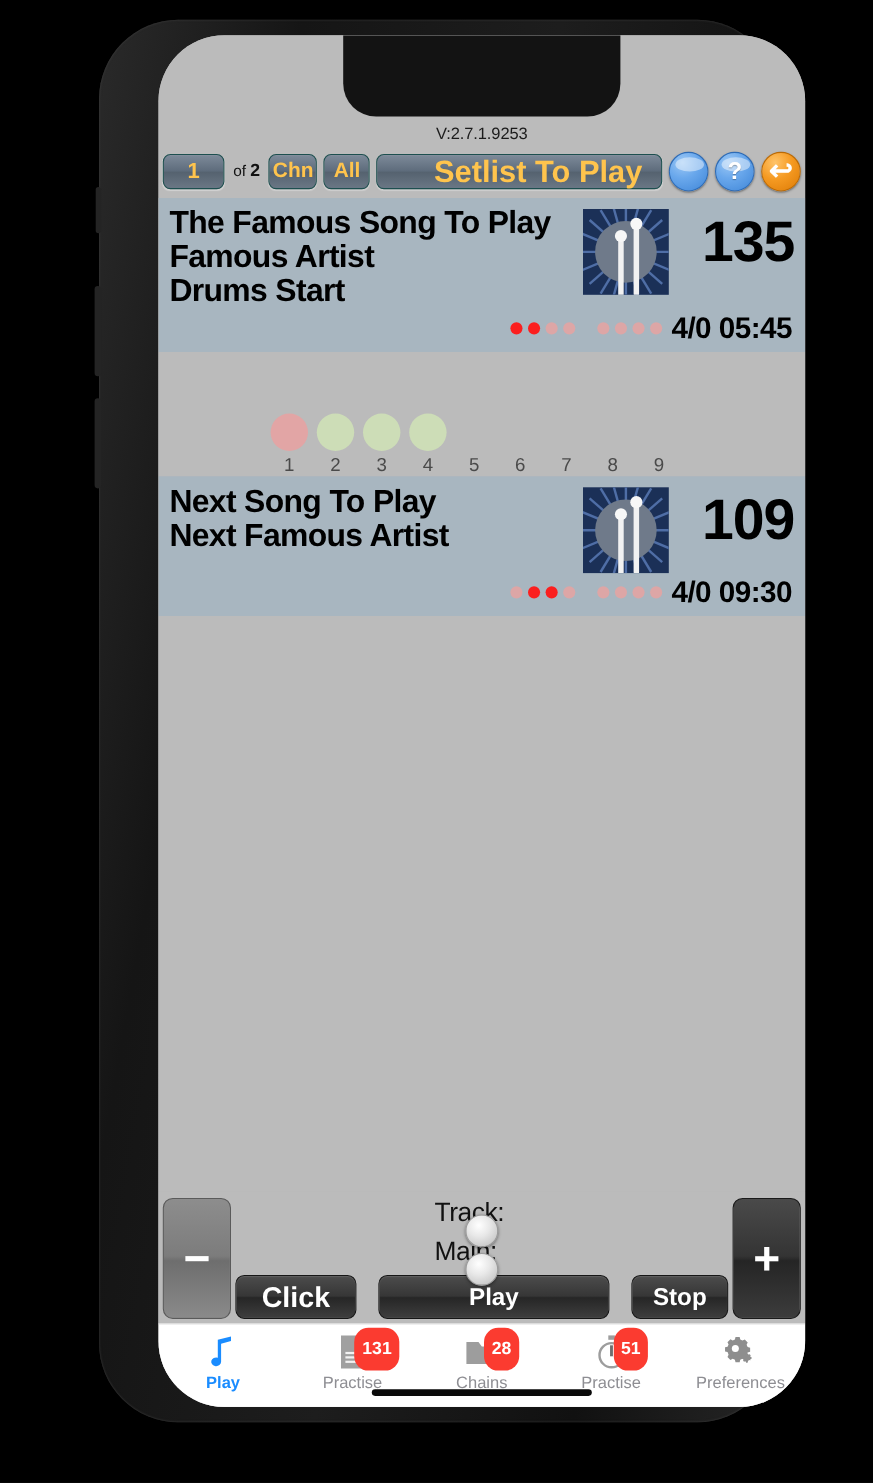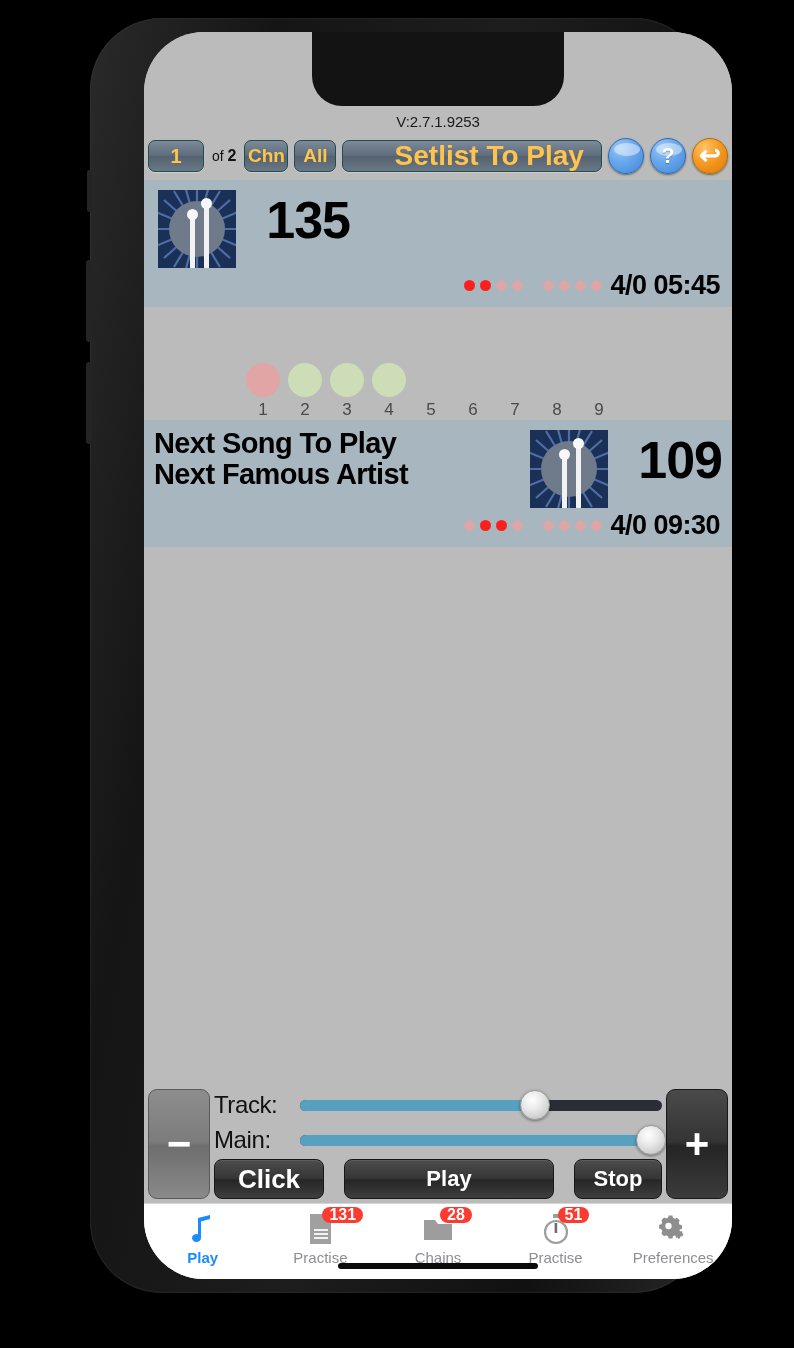--- a/index.html
+++ b/index.html
@@ -187,21 +187,21 @@
     background: linear-gradient(180deg,#8d8d8d 0%,#7c7c7c 48%,#6e6e6e 52%,#8a8a8a 100%);
     border: 1px solid #5a5a5a;
     display: flex; align-items: center; justify-content: center;
     color: #fff; font-size: 42px; font-weight: bold; line-height: 1;
   }
   .big-btn.dark {
     background: linear-gradient(180deg,#4a4a4a 0%,#343434 48%,#252525 52%,#3c3c3c 100%);
     border: 1px solid #1a1a1a;
   }
   .mid-col { flex: 1 1 auto; display: flex; flex-direction: column; gap: 3px; }
-  .slider-row { display: flex; align-items: center; height: 32px; }
+  .slider-row { display: flex; align-items: center; height: 32px; flex-direction: column; }
   .slider-label { font-size: 24px; color: #111; width: 86px; letter-spacing: -0.4px; }
   .slider-wrap { position: relative; flex: 1 1 auto; height: 28px; display: flex; align-items: center; }
   .slider-track-bg {
     position: absolute; left: 0; right: 0; height: 11px;
     background: #2a2d35; border-radius: 6px;
   }
   .slider-track-fill {
     position: absolute; left: 0; height: 11px;
     background: #58a0c0; border-radius: 6px;
   }
@@ -241,21 +241,21 @@
   }
   .tab-icon { height: 36px; display:flex; align-items:center; justify-content:center; position: relative; }
   .tab-label { font-size: 15px; color: #8e8e93; margin-top: 2px; }
   .tab.active .tab-label { color: #1a8cff; font-weight: bold; }
   .badge {
     position: absolute;
     left: 50%; margin-left: 2px; top: -4px;
     background: #fb3b30; color: #fff;
     font-size: 16px; font-weight: bold;
     border-radius: 13px; padding: 0 7px;
-    min-width: 26px; height: 16px;
+    min-width: 26px; height: 39px;
     display: flex; align-items: center; justify-content: center;
     line-height: 1;
   }
   .home-indicator {
     position: absolute; bottom: 10px; left: 50%; transform: translateX(-50%);
     width: 200px; height: 6px; border-radius: 3px; background: #0a0a0a;
     z-index: 30;
   }
 </style>
 </head>
@@ -289,20 +289,25 @@
         <div class="round-btn round-blue">
           <span class="qmark">?</span>
         </div>
         <div class="round-btn round-orange">
           <span class="undo-glyph">↩</span>
         </div>
       </div>
 
       <div class="song-card">
         <div class="card-top">
+          <div class="card-text">
+            <div class="song-title">The Famous Song To Play</div>
+            <div class="song-artist">Famous Artist</div>
+            <div class="song-note">Drums Start</div>
+          </div>
           <div class="drum-icon">
             <svg class="drum-rays" viewBox="0 0 78 78">
               <g stroke="#4f6ea6" stroke-width="2.2">
                 <line x1="39" y1="39" x2="39" y2="-6"></line>
                   <line x1="39" y1="39" x2="51" y2="-4"></line>
                 <line x1="39" y1="39" x2="62" y2="1"></line>
                   <line x1="39" y1="39" x2="72" y2="10"></line>
                 <line x1="39" y1="39" x2="80" y2="22"></line>
                   <line x1="39" y1="39" x2="84" y2="39"></line>
                 <line x1="39" y1="39" x2="80" y2="56"></line>

